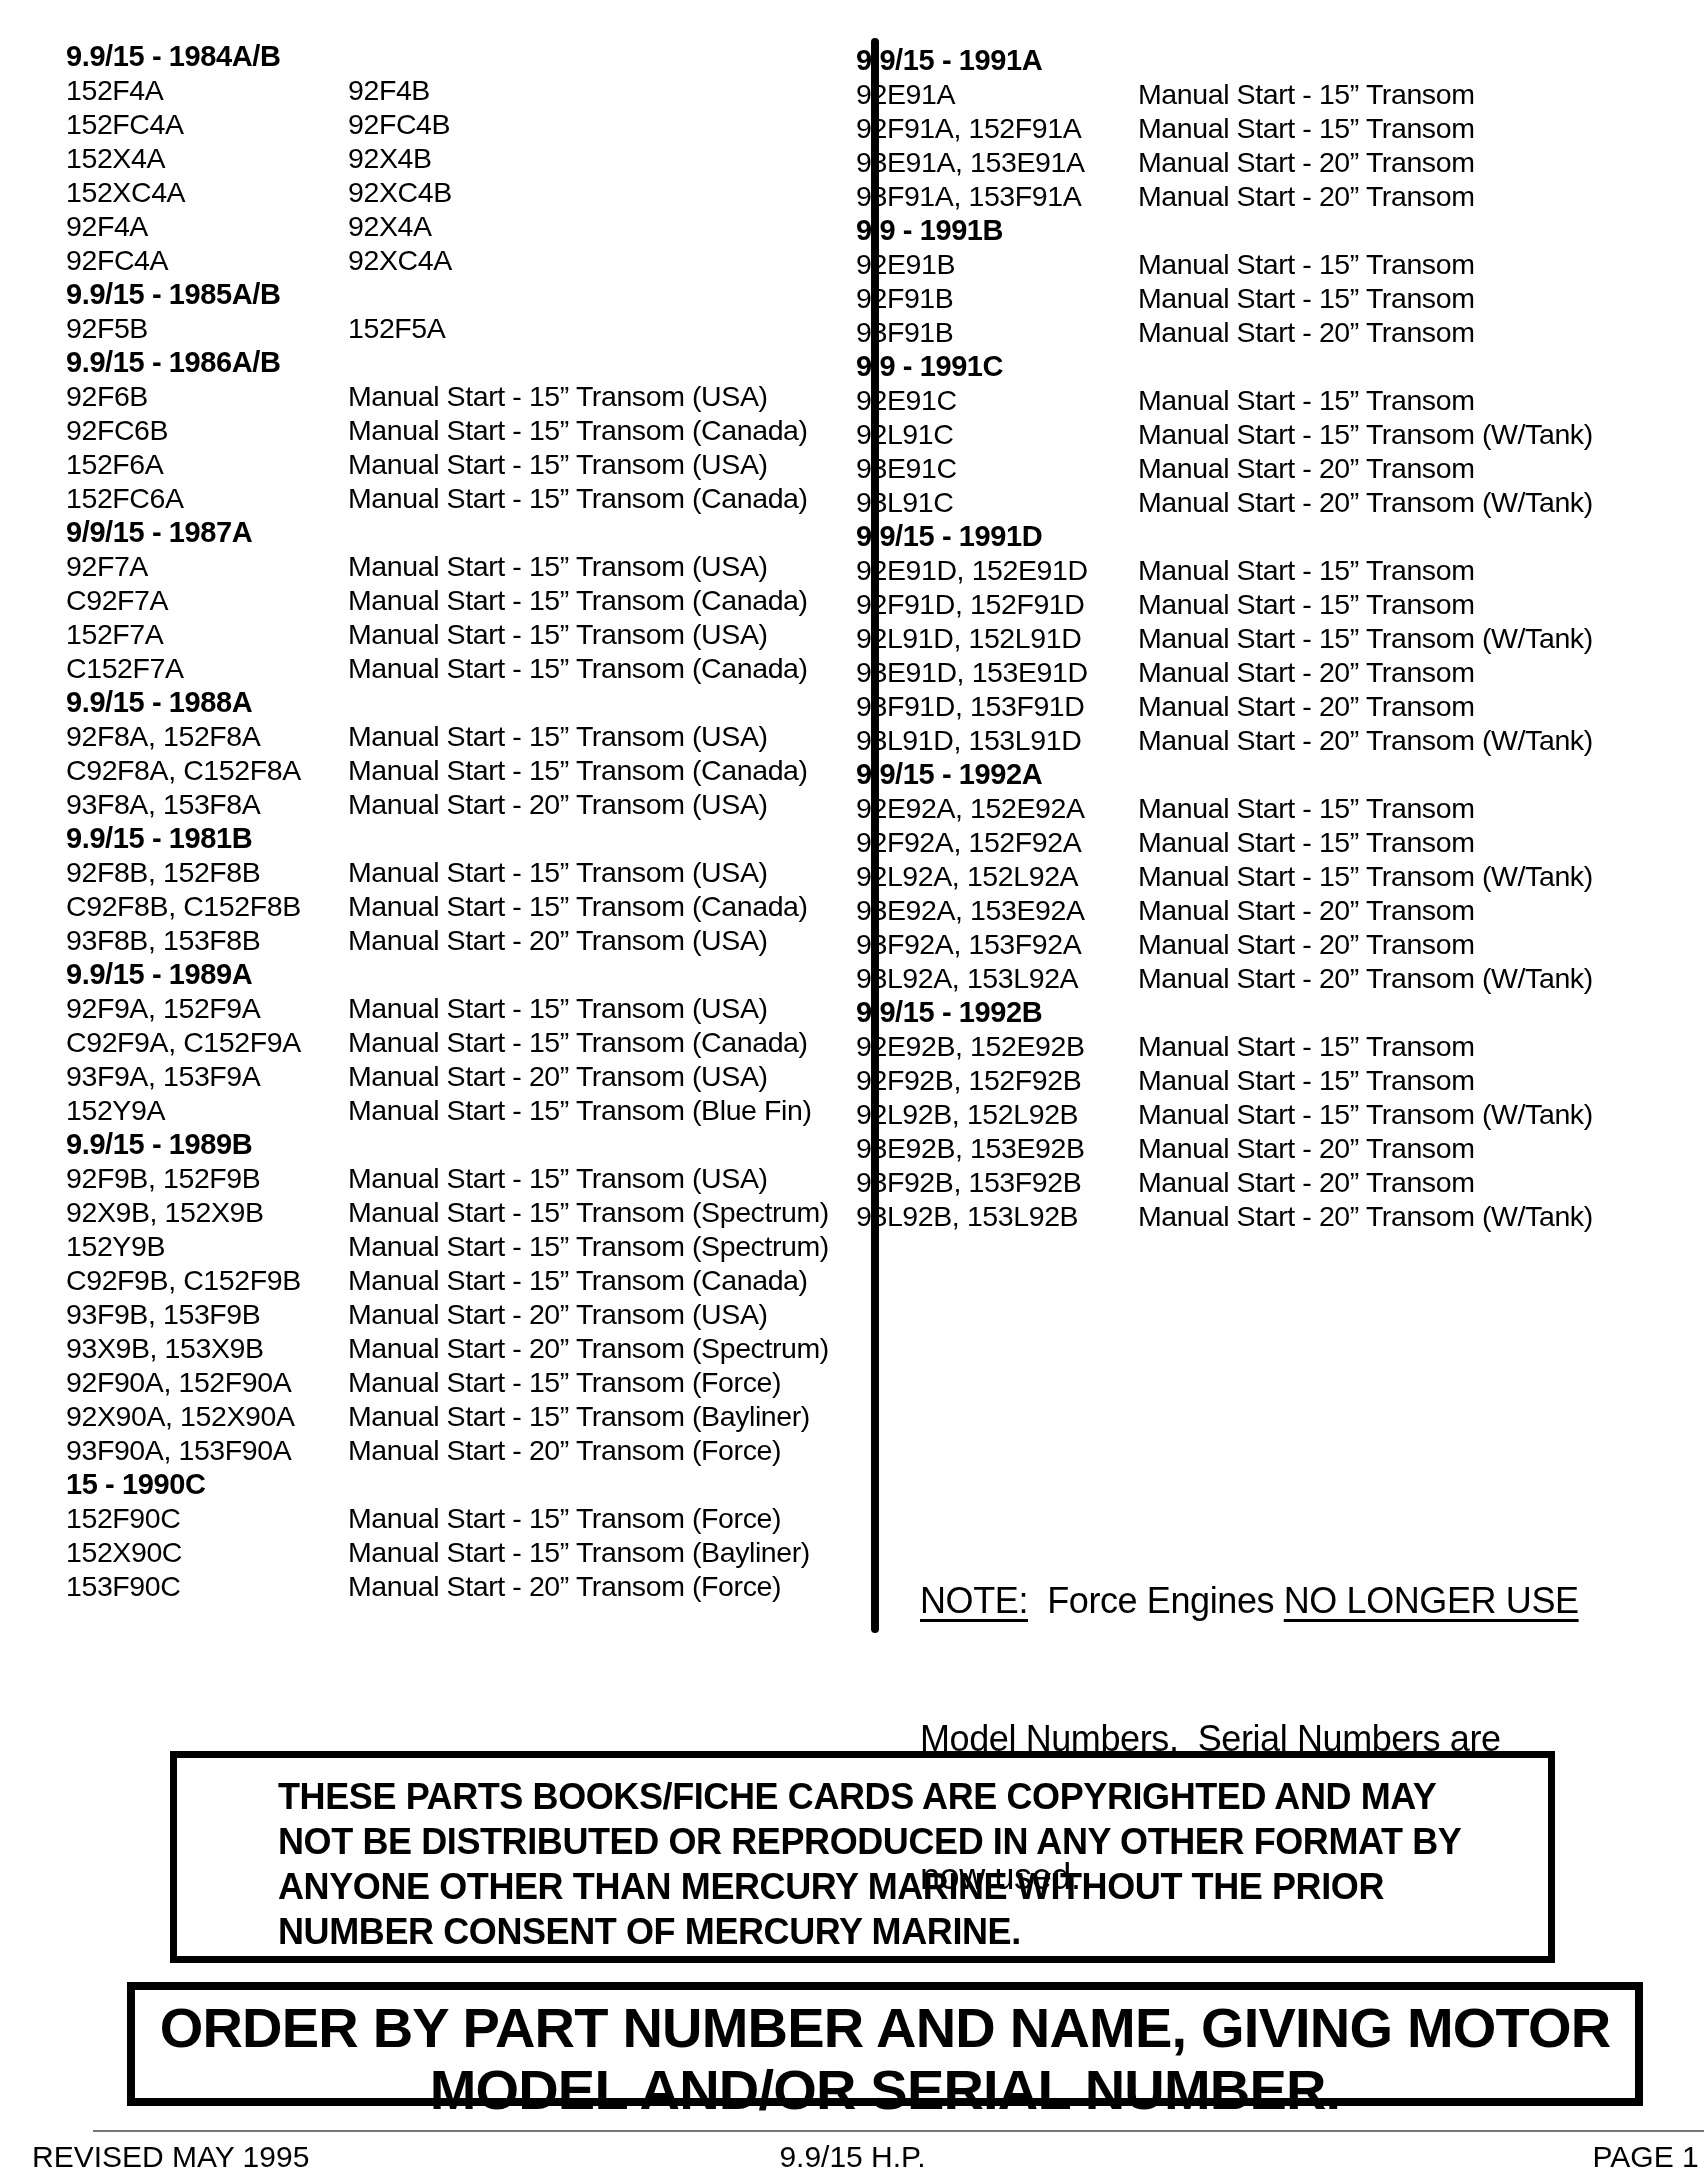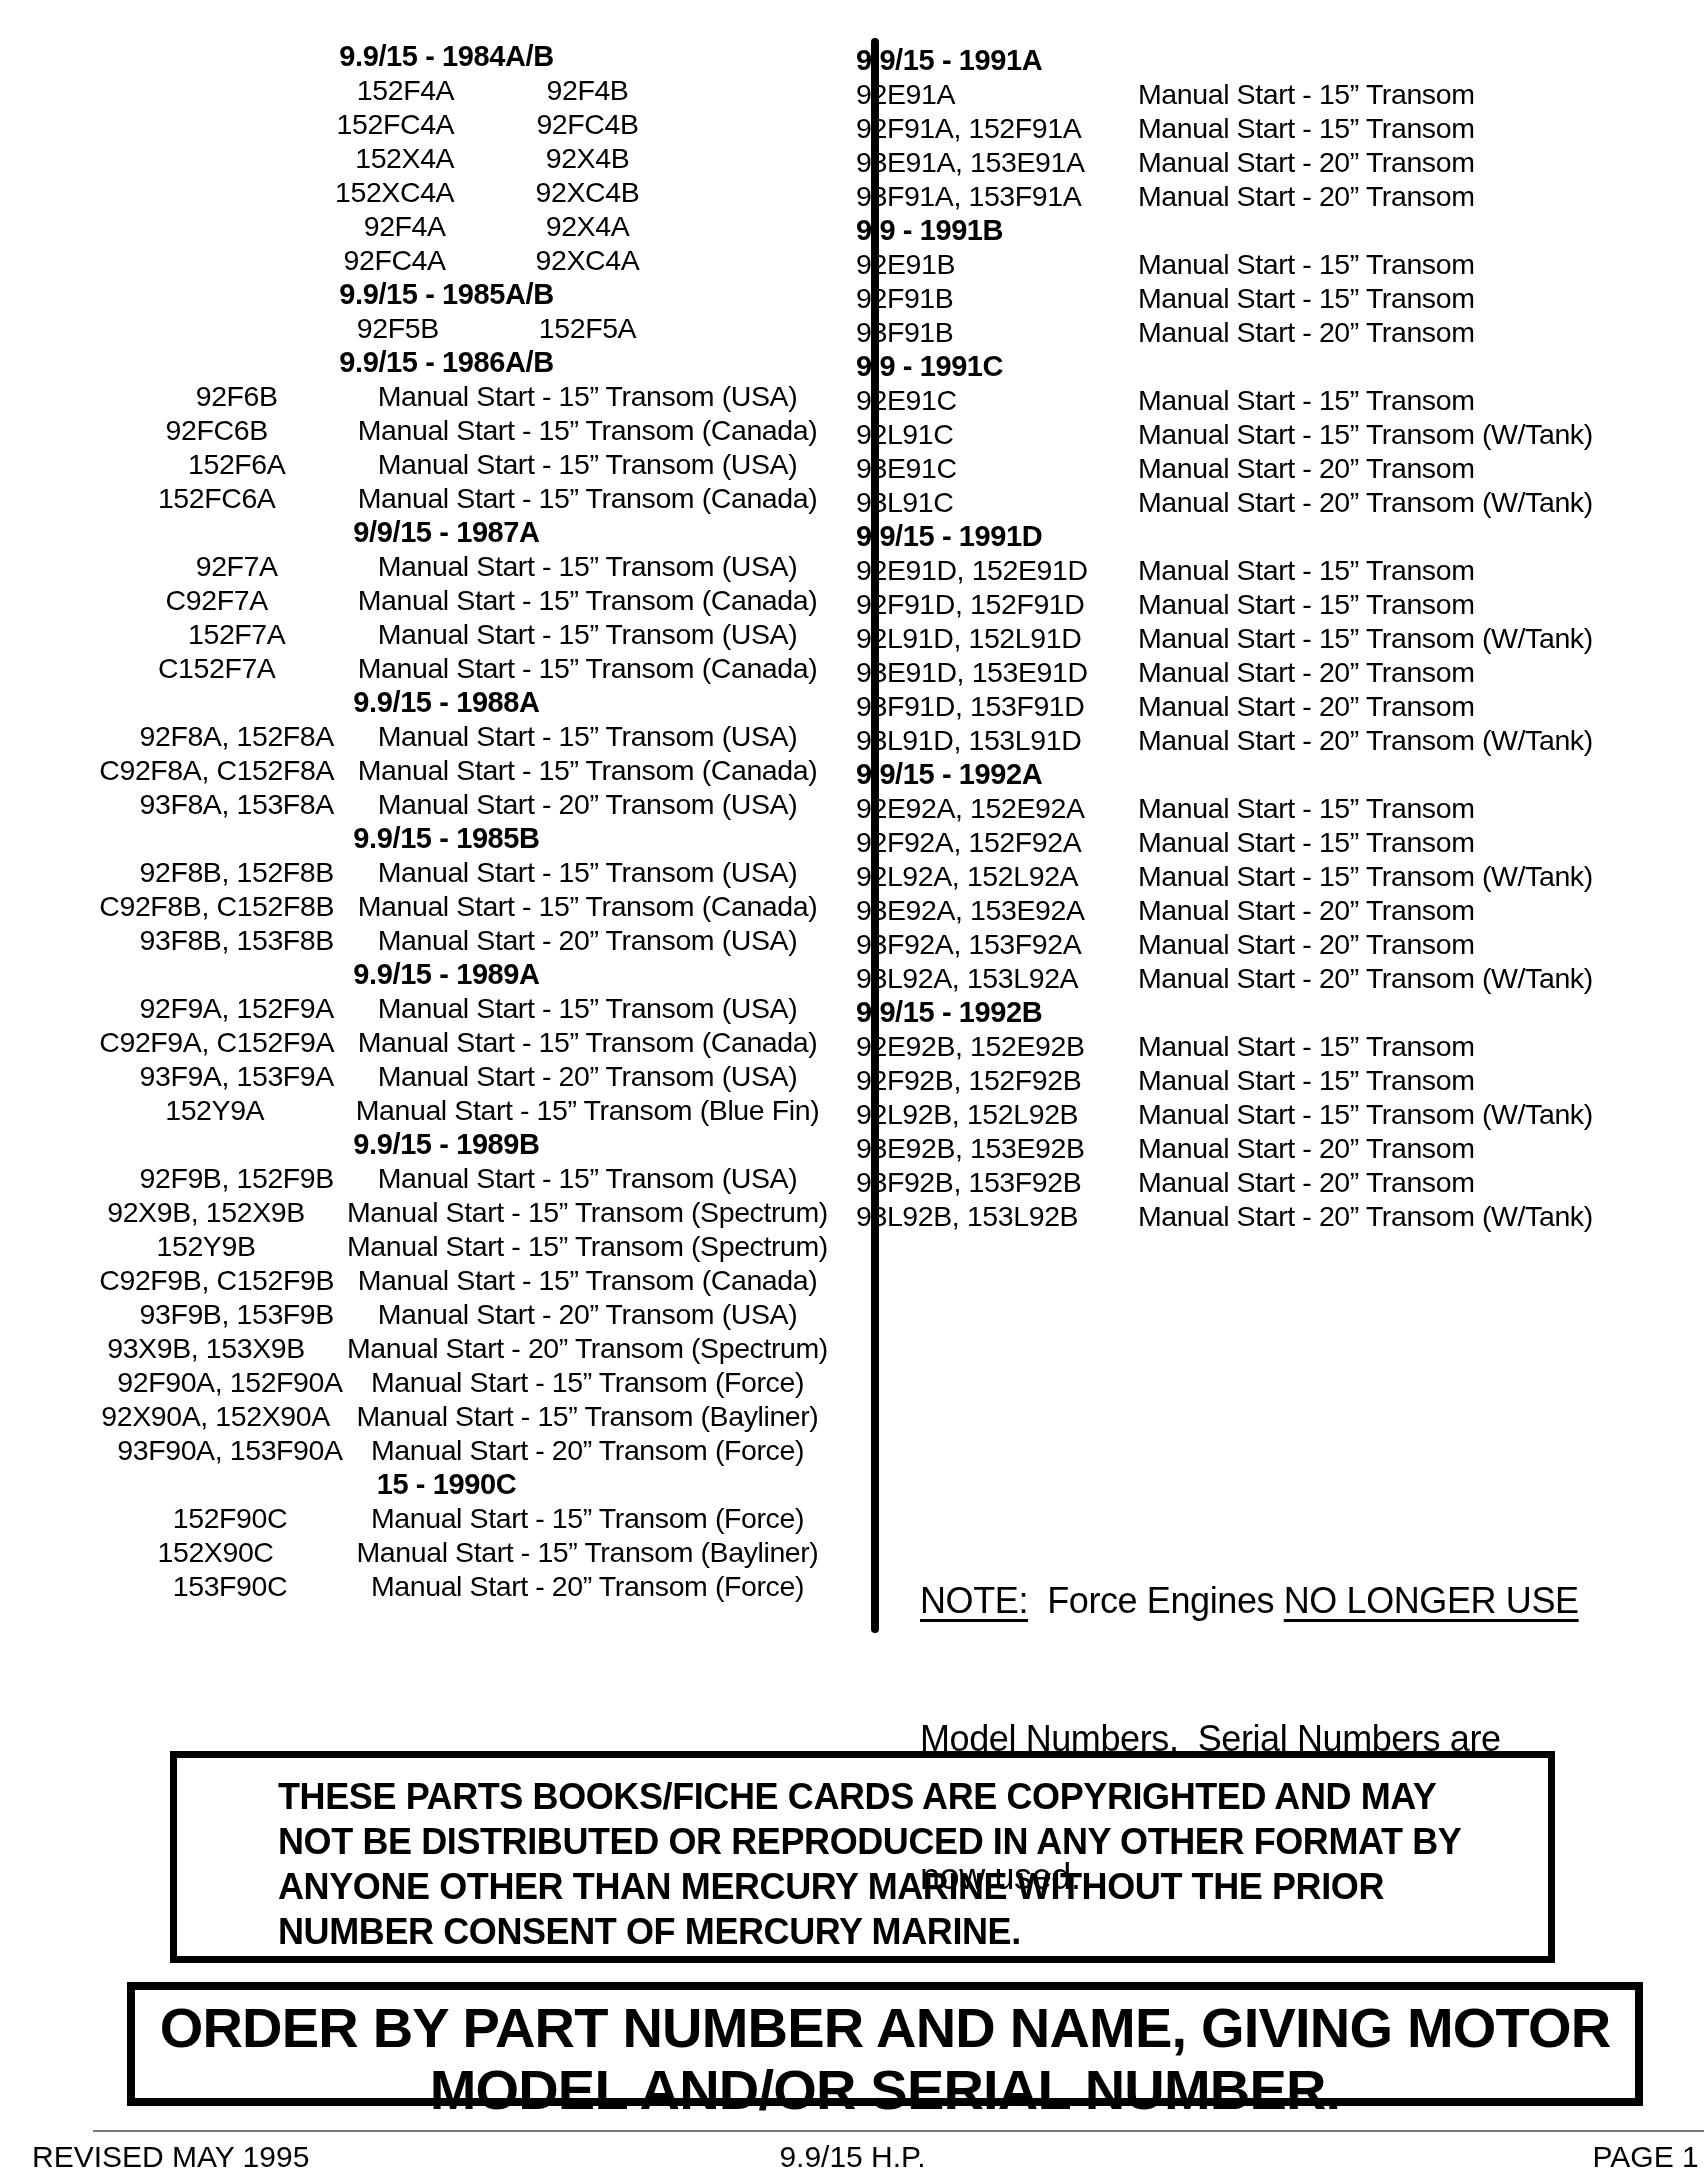--- a/index.html
+++ b/index.html
@@ -2,21 +2,21 @@
 <html style="font-size:12.7px"><head>
 <meta charset="utf-8">
 <style>
   html,body { margin:0; padding:0; }
   body {
     width:1705px; height:2172px; position:relative; overflow:hidden;
     background:#ffffff; color:#000;
     font-family:"Liberation Sans", sans-serif;
   }
   .col { position:absolute; }
-  .col-left  { left:43px;  top:40px; width:807px;text-align:center; }
+  .col-left  { left:66px;  top:40px; width:807px; }
   .col-right { left:856px; top:44px; width:805px; }
   .line { height:34px; white-space:nowrap; font-size:28.5px; font-weight:400; letter-spacing:-0.4px; }
   .line.hdr { font-weight:700; font-size:29px; }
   .model { display:inline-block; width:282px; vertical-align:top; }
   .desc { vertical-align:top; }
 
   .divider {
     position:absolute; left:871px; top:38px; width:8px; height:1595px;
     background:#000; border-radius:4.7px;
   }
@@ -73,21 +73,21 @@
     <div class="line"><span class="model">152FC6A</span><span class="desc">Manual Start - 15” Transom (Canada)</span></div>
     <div class="line hdr">9/9/15 - 1987A</div>
     <div class="line"><span class="model">92F7A</span><span class="desc">Manual Start - 15” Transom (USA)</span></div>
     <div class="line"><span class="model">C92F7A</span><span class="desc">Manual Start - 15” Transom (Canada)</span></div>
     <div class="line"><span class="model">152F7A</span><span class="desc">Manual Start - 15” Transom (USA)</span></div>
     <div class="line"><span class="model">C152F7A</span><span class="desc">Manual Start - 15” Transom (Canada)</span></div>
     <div class="line hdr">9.9/15 - 1988A</div>
     <div class="line"><span class="model">92F8A, 152F8A</span><span class="desc">Manual Start - 15” Transom (USA)</span></div>
     <div class="line"><span class="model">C92F8A, C152F8A</span><span class="desc">Manual Start - 15” Transom (Canada)</span></div>
     <div class="line"><span class="model">93F8A, 153F8A</span><span class="desc">Manual Start - 20” Transom (USA)</span></div>
-    <div class="line hdr">9.9/15 - 1985B</div>
+    <div class="line hdr">9.9/15 - 1981B</div>
     <div class="line"><span class="model">92F8B, 152F8B</span><span class="desc">Manual Start - 15” Transom (USA)</span></div>
     <div class="line"><span class="model">C92F8B, C152F8B</span><span class="desc">Manual Start - 15” Transom (Canada)</span></div>
     <div class="line"><span class="model">93F8B, 153F8B</span><span class="desc">Manual Start - 20” Transom (USA)</span></div>
     <div class="line hdr">9.9/15 - 1989A</div>
     <div class="line"><span class="model">92F9A, 152F9A</span><span class="desc">Manual Start - 15” Transom (USA)</span></div>
     <div class="line"><span class="model">C92F9A, C152F9A</span><span class="desc">Manual Start - 15” Transom (Canada)</span></div>
     <div class="line"><span class="model">93F9A, 153F9A</span><span class="desc">Manual Start - 20” Transom (USA)</span></div>
     <div class="line"><span class="model">152Y9A</span><span class="desc">Manual Start - 15” Transom (Blue Fin)</span></div>
     <div class="line hdr">9.9/15 - 1989B</div>
     <div class="line"><span class="model">92F9B, 152F9B</span><span class="desc">Manual Start - 15” Transom (USA)</span></div>

